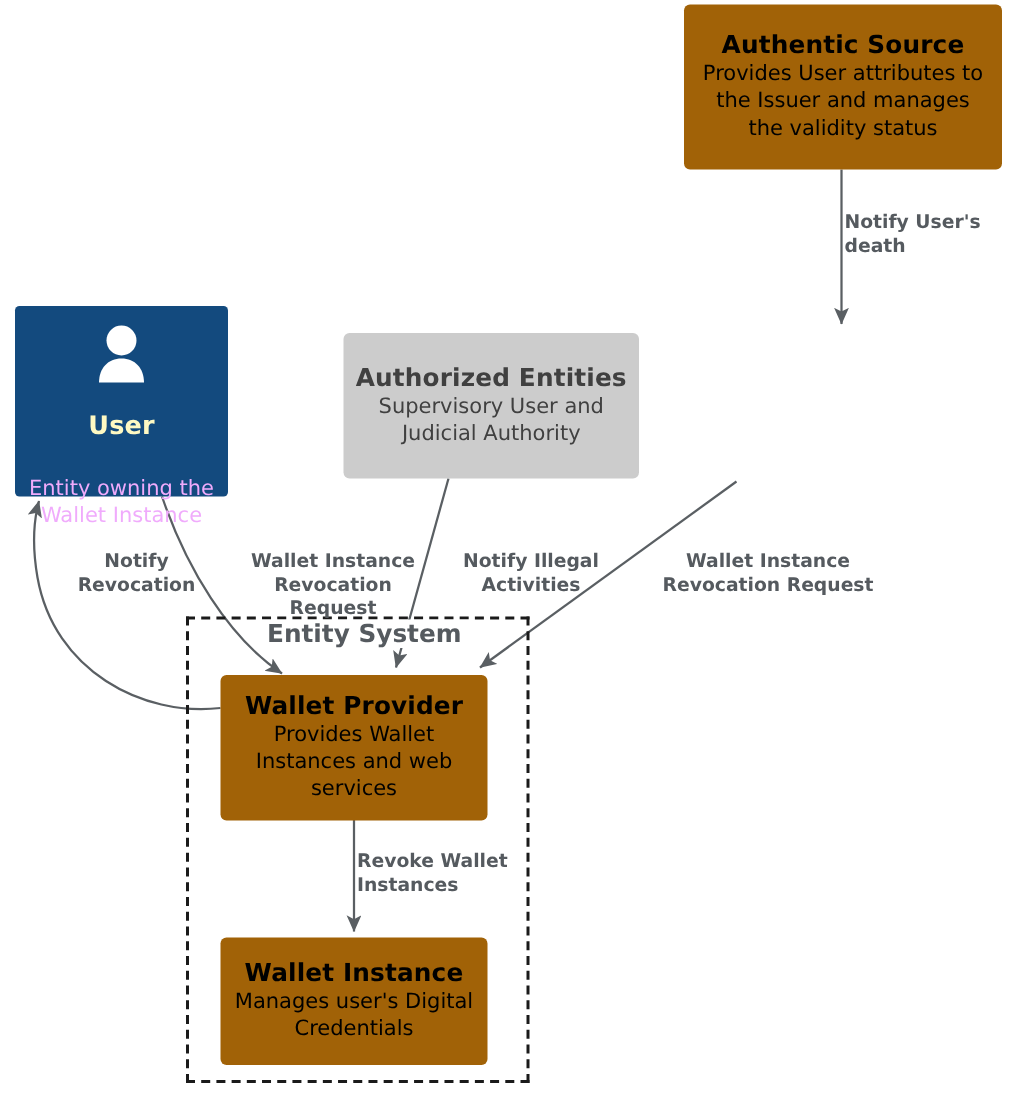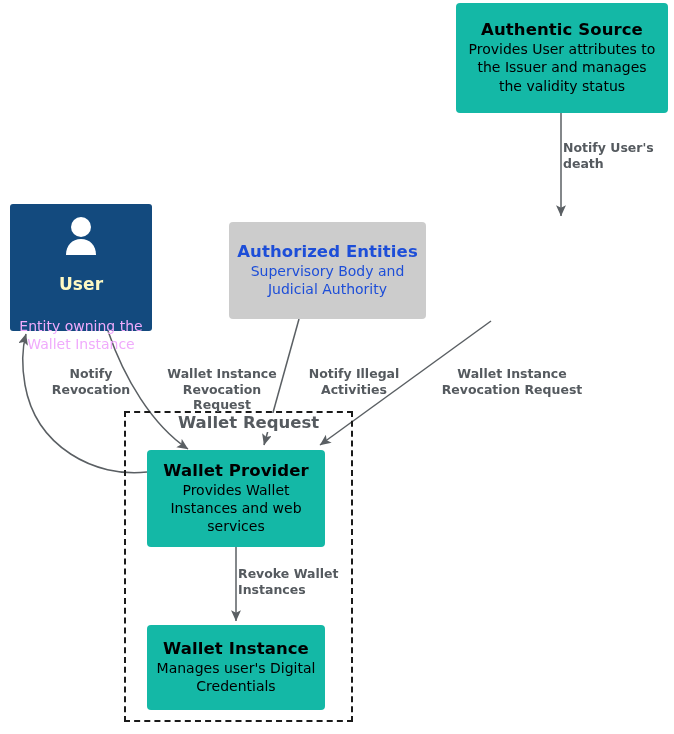--- a/index.html
+++ b/index.html
@@ -42,26 +42,26 @@
     font-weight: bold;
     font-size: 16.5px;
     line-height: 1.15;
     letter-spacing: 0.1px;
   }
   .node .desc {
     font-size: 14px;
     line-height: 1.3;
   }
   .node.blue {
-    background: #14b8a6;
+    background: #a16207;
     color: #000000;
   }
   .node.grey {
     background: #cccccc;
-    color: #1d4ed8;
+    color: #404040;
   }
   .node.navy {
     background: #134a7e;
     color: #ffffff;
     border-radius: 3px;
   }
   .node.navy .title {
     color: #fef9c3;
     font-size: 17px;
     margin-top: 14px;
@@ -131,31 +131,31 @@
     <g>
       <path d="M491,321 L320,445" stroke="#5a5f63" stroke-width="1.5" fill="none" marker-end="url(#arrowhead)"></path>
     </g>
 
     <g>
       <path d="M236,535 L236,621" stroke="#5a5f63" stroke-width="1.5" fill="none" marker-end="url(#arrowhead)"></path>
     </g>
   </svg>
 
   <div class="group-box" style="left:124px; top:411px; width:229px; height:311px;"></div>
-  <div class="group-label" style="left:172px; top:413px;">Wallet Request</div>
+  <div class="group-label" style="left:172px; top:413px;">Entity System</div>
 
   <div class="node blue" style="left:456px; top:3px; width:212px; height:110px;">
     <div class="title">Authentic Source</div>
     <div class="desc">Provides User attributes to the Issuer and manages the validity status</div>
   </div>
 
 
   <div class="node grey" style="left:229px; top:222px; width:197px; height:97px;">
     <div class="title">Authorized Entities</div>
-    <div class="desc">Supervisory Body and Judicial Authority</div>
+    <div class="desc">Supervisory User and Judicial Authority</div>
   </div>
 
   <div class="node navy" style="left:10px; top:204px; width:142px; height:127px; justify-content:flex-start; padding-top:12px;">
     <span class="person-icon">
       <svg width="34" height="40" viewBox="0 0 34 40">
         <circle cx="17" cy="11" r="10" fill="#ffffff"></circle>
         <path d="M17,23 C26,23 32,29.5 32,39 L2,39 C2,29.5 8,23 17,23 Z" fill="#ffffff"></path>
       </svg>
     </span>
     <div class="title">User</div>

